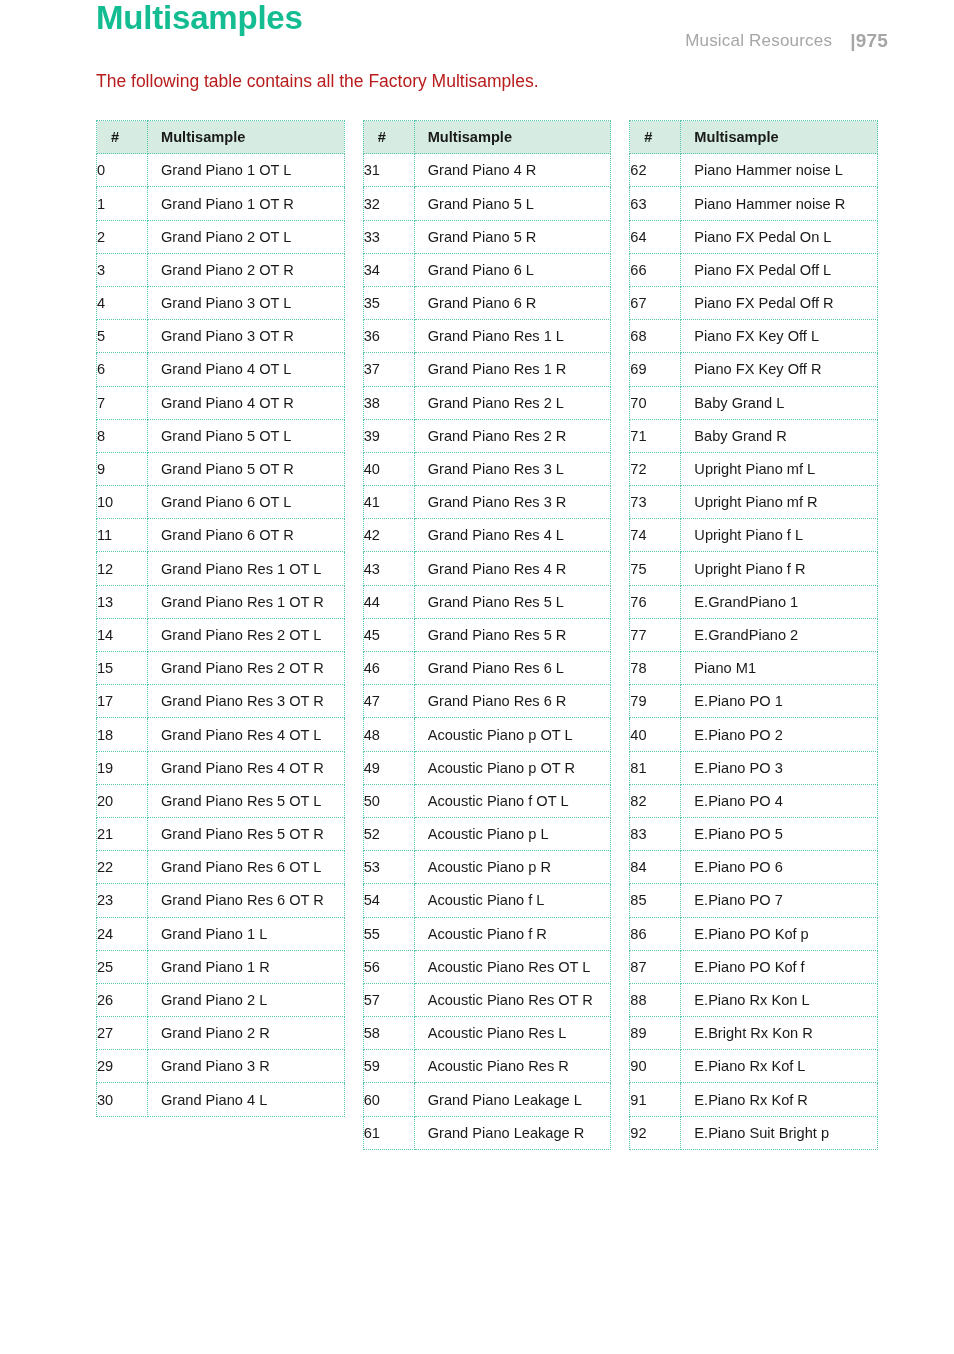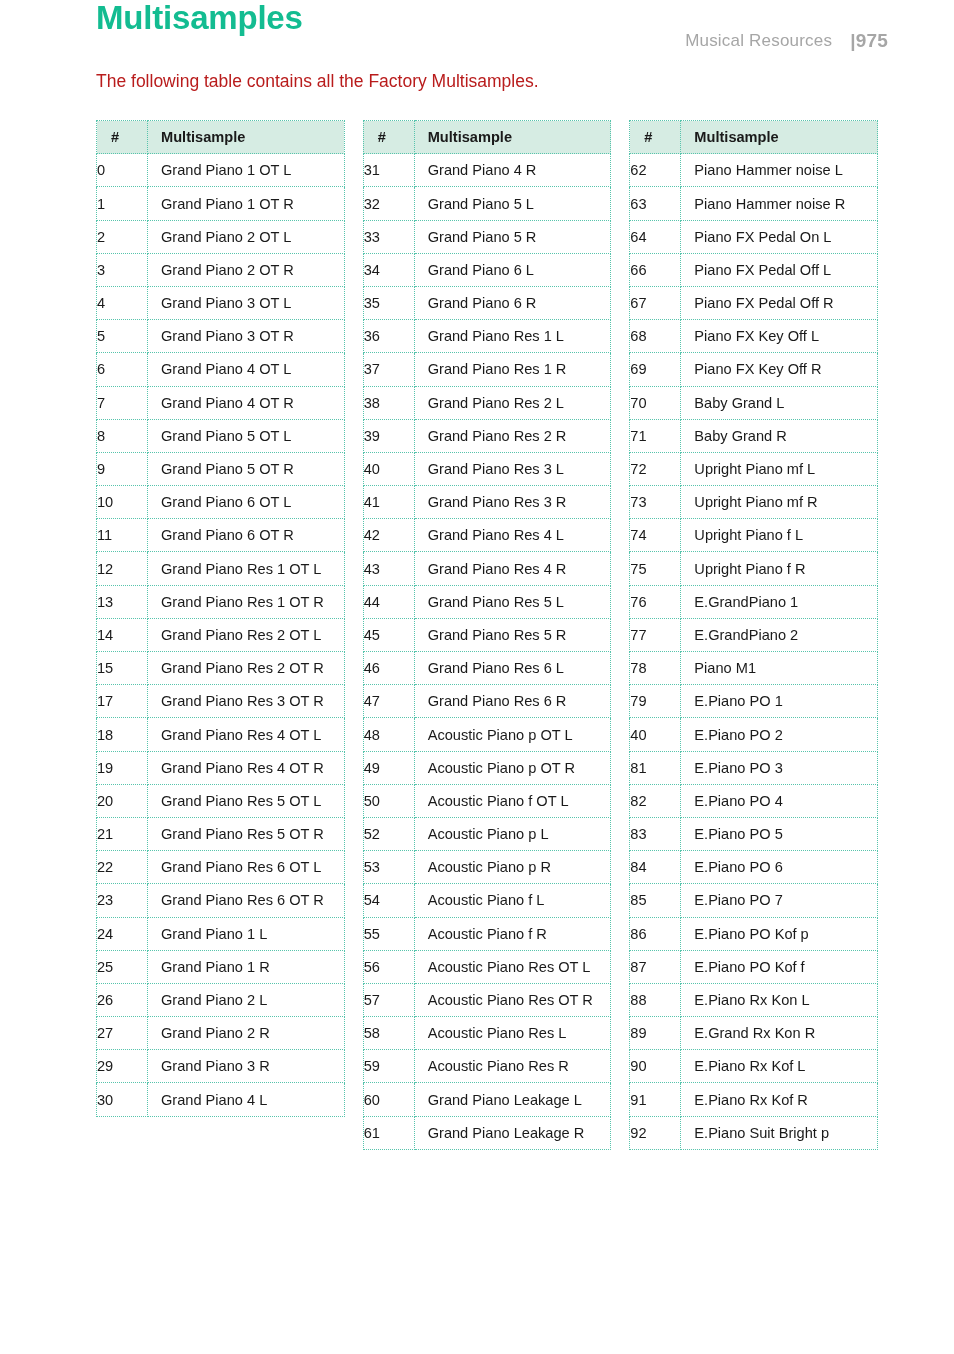--- a/index.html
+++ b/index.html
@@ -508,21 +508,21 @@
           <tr>
             <td class="col-num">87</td>
             <td class="col-name">E.Piano PO Kof f</td>
           </tr>
           <tr>
             <td class="col-num">88</td>
             <td class="col-name">E.Piano Rx Kon L</td>
           </tr>
           <tr>
             <td class="col-num">89</td>
-            <td class="col-name">E.Grand Rx Kon R</td>
+            <td class="col-name">E.Bright Rx Kon R</td>
           </tr>
           <tr>
             <td class="col-num">90</td>
             <td class="col-name">E.Piano Rx Kof L</td>
           </tr>
           <tr>
             <td class="col-num">91</td>
             <td class="col-name">E.Piano Rx Kof R</td>
           </tr>
           <tr>

